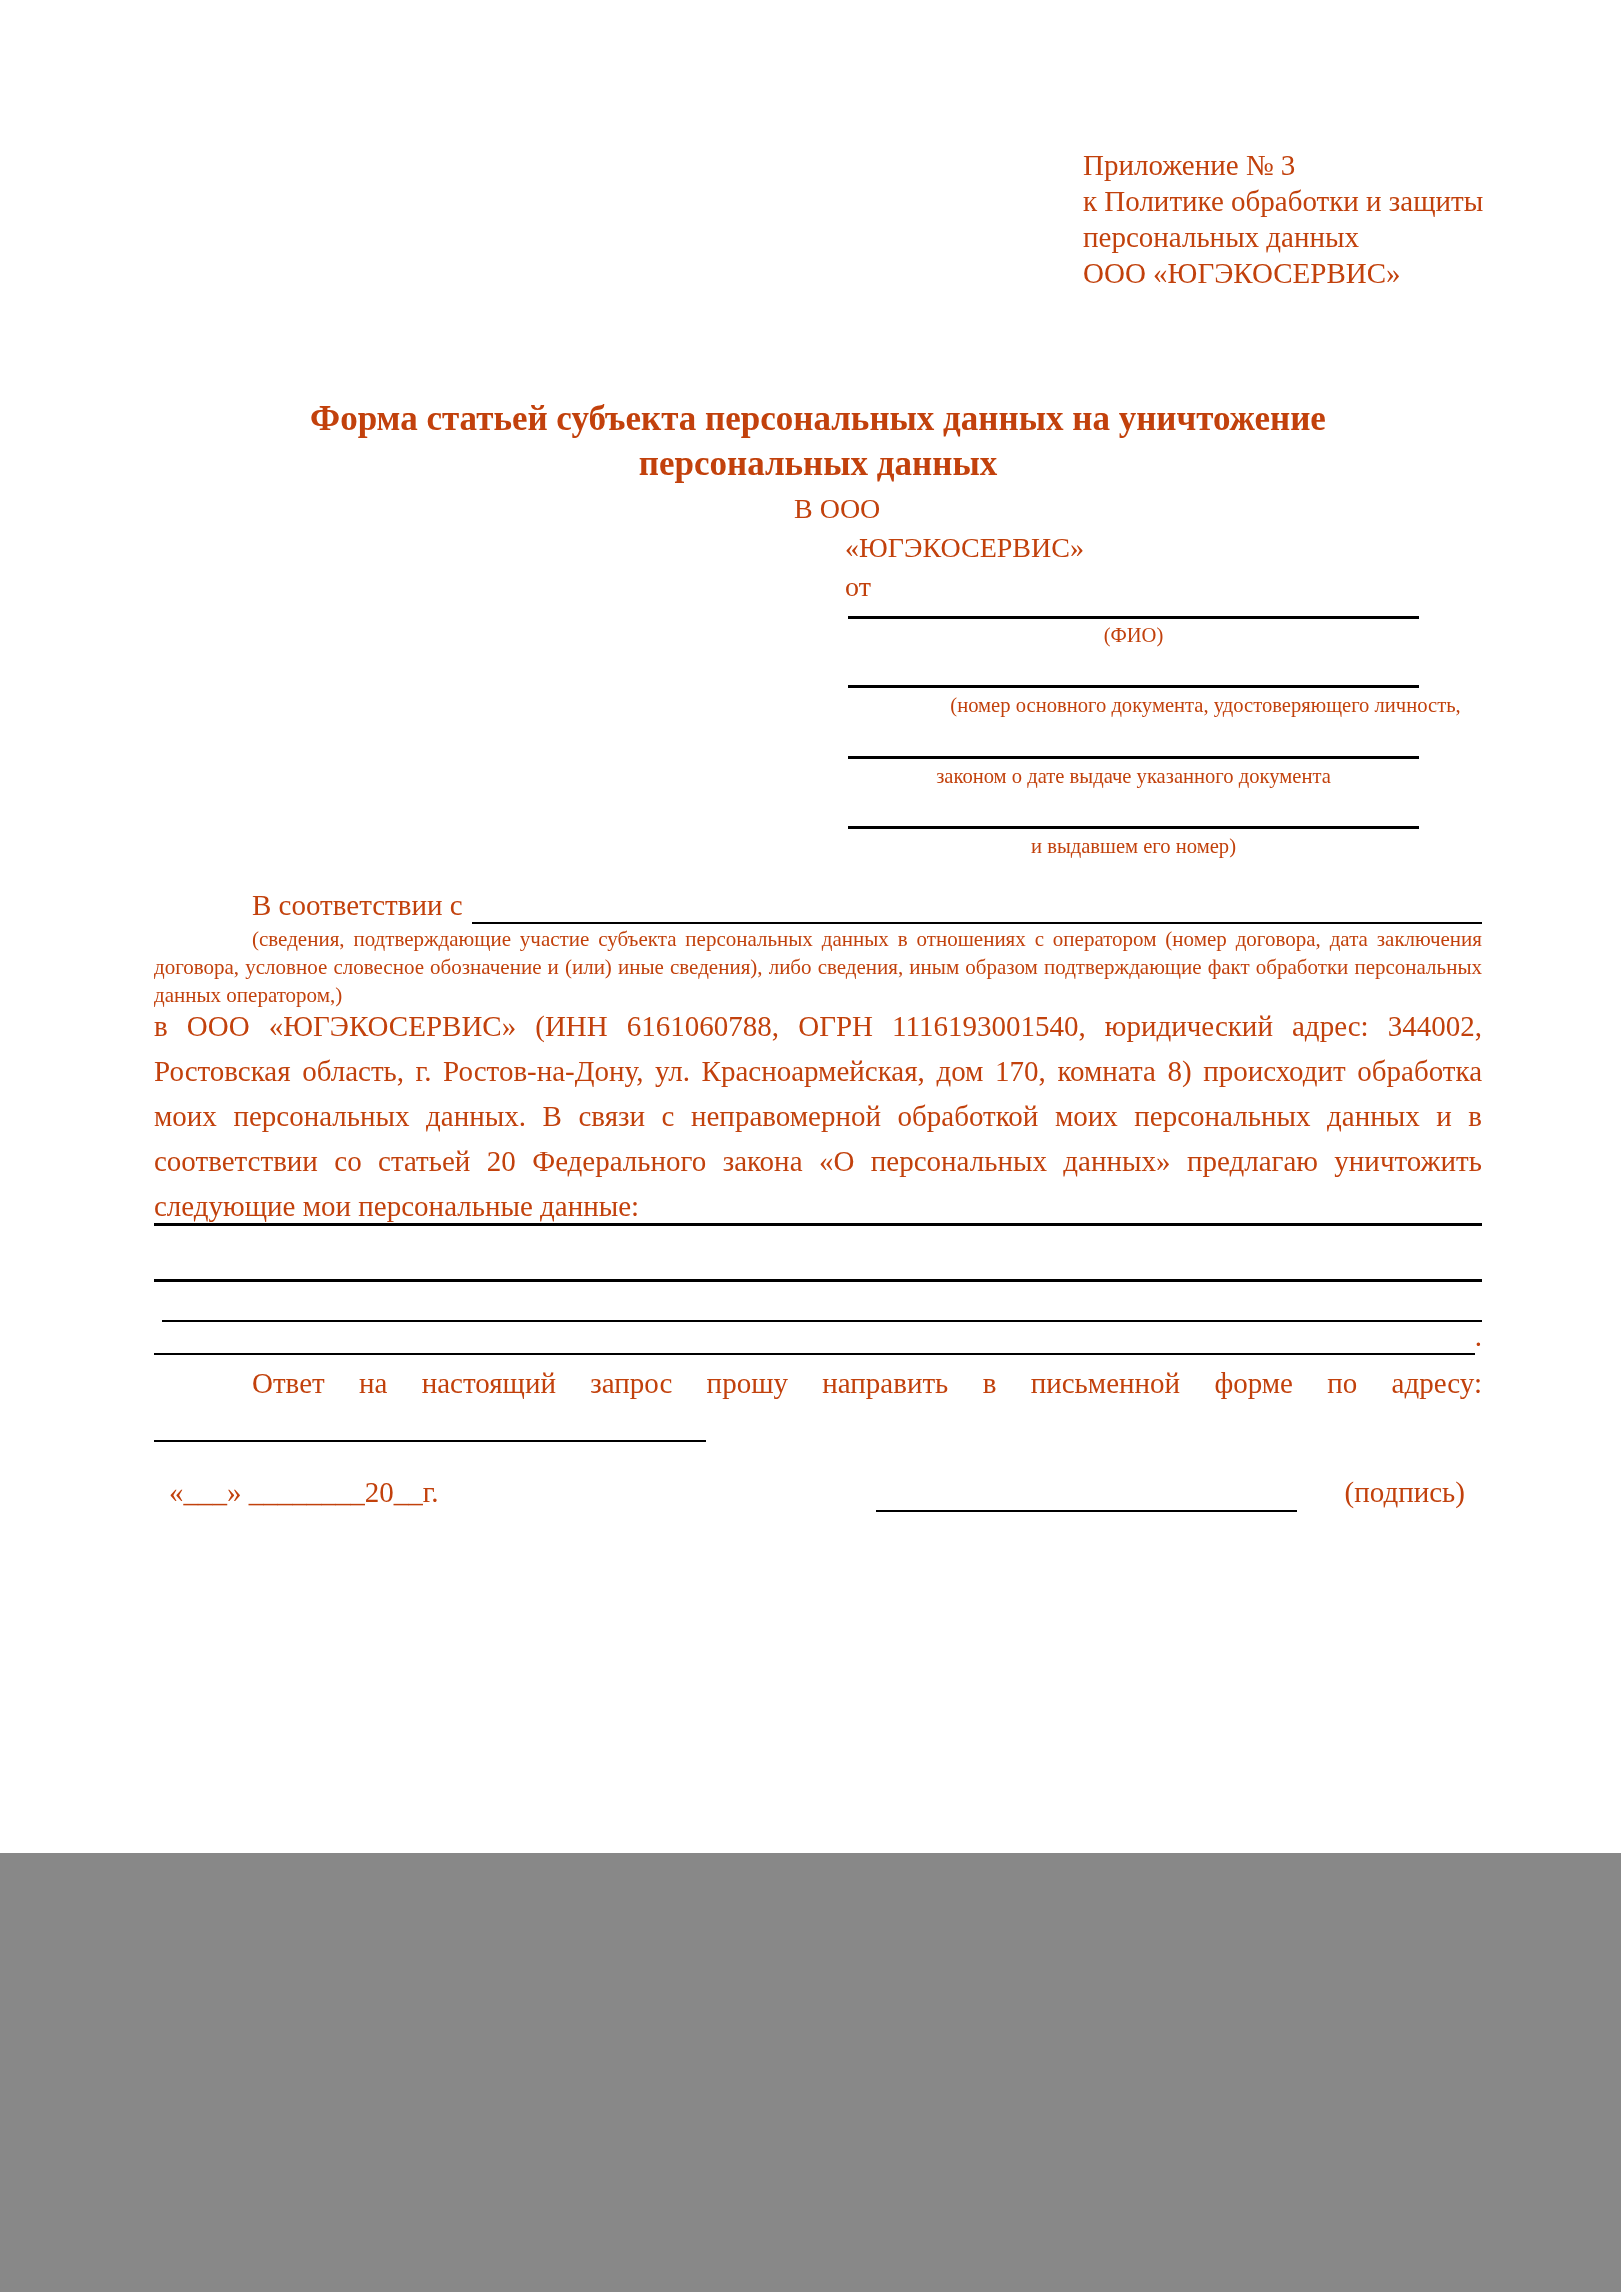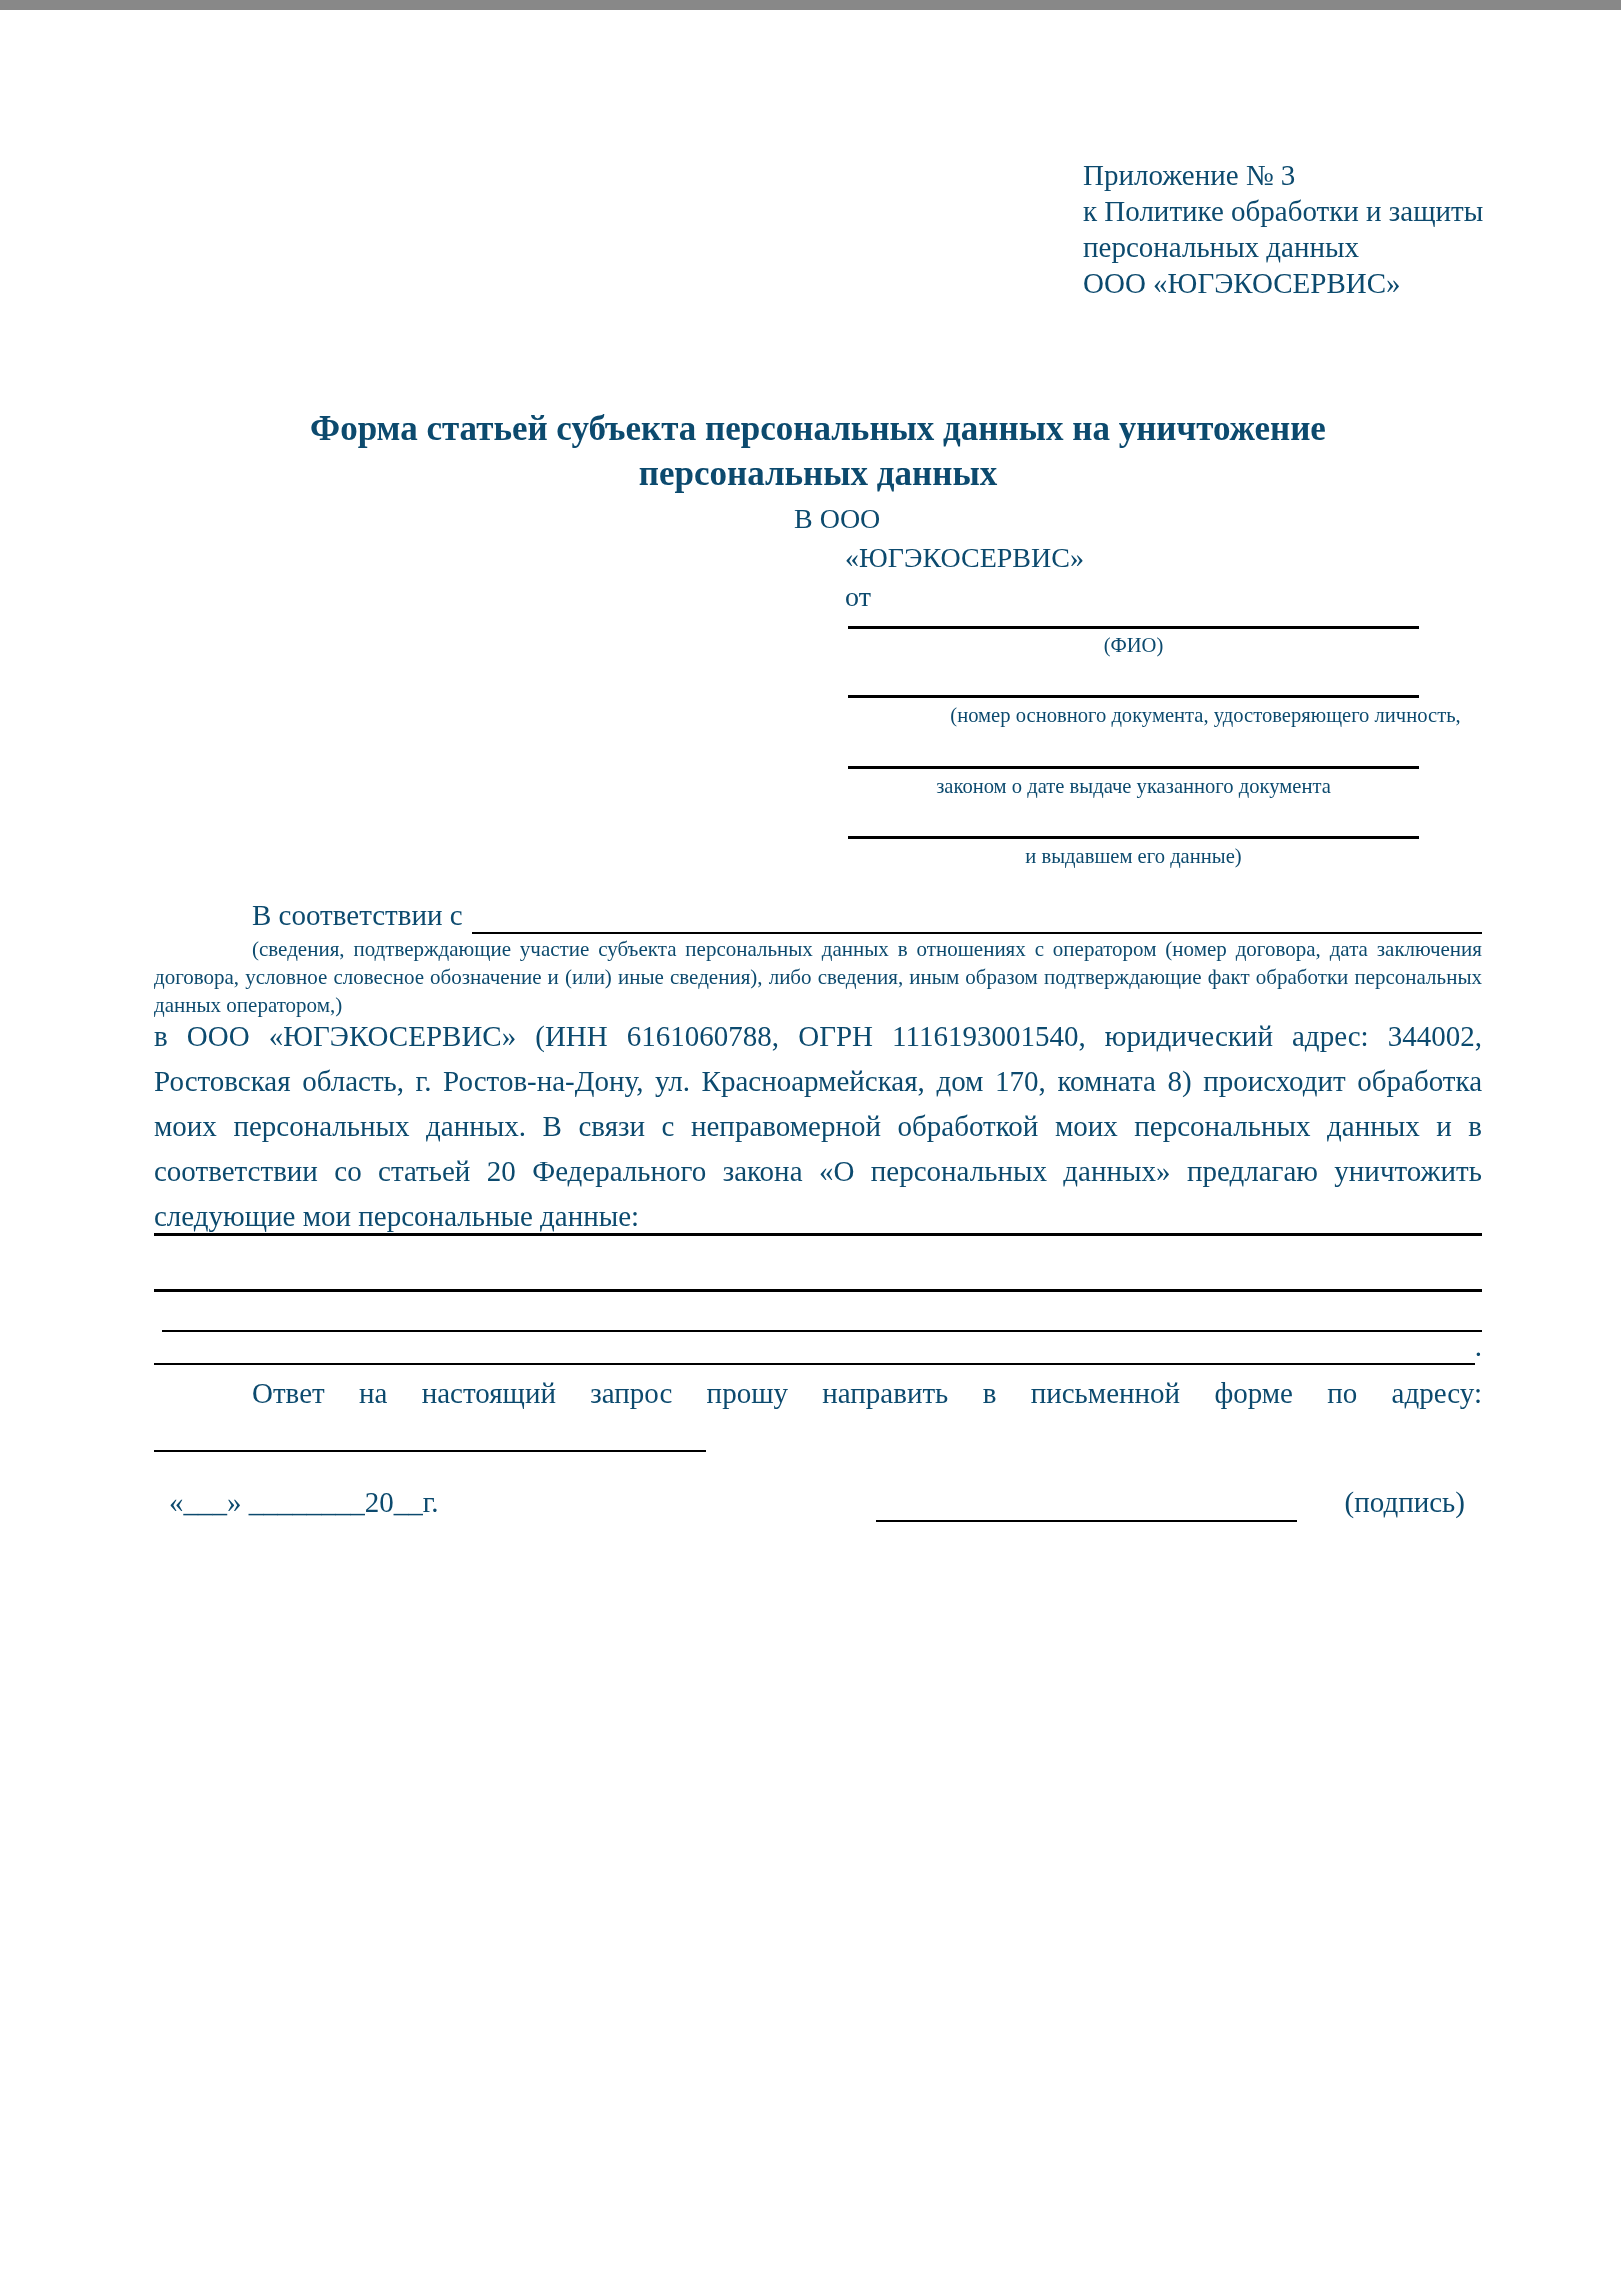--- a/index.html
+++ b/index.html
@@ -1,21 +1,21 @@
 <!DOCTYPE html>
 <html><head>
 <meta charset="utf-8">
 <style>
   html,body { margin:0; padding:0; background:#888; }
   .page {
     position:relative;
-    width:1621px; height:2282px;
-    margin:10px auto;
+    width:1621px; height:1853px;
+    margin:0 auto;
     background:#ffffff;
-    color:#0c4a6e;
+    color:#c2410c;
     font-family:"Liberation Serif", serif;
     overflow:hidden;
   }
   .abs { position:absolute; }
 
   .header-note { left:1083px; top:147px; font-size:29px; line-height:36px; white-space:nowrap; }
 
   .doc-title { left:154px; top:396px; width:1328px; text-align:center;
                font-weight:bold; font-size:35px; line-height:45px; }
 
@@ -96,21 +96,21 @@
   <div class="abs fline fl1"></div>
   <div class="abs fcap fc1">(ФИО)</div>
 
   <div class="abs fline fl2"></div>
   <div class="abs fcap fc2">(номер основного документа, удостоверяющего личность,</div>
 
   <div class="abs fline fl3"></div>
   <div class="abs fcap fc3">законом о дате выдаче указанного документа</div>
 
   <div class="abs fline fl4"></div>
-  <div class="abs fcap fc4">и выдавшем его данные)</div>
+  <div class="abs fcap fc4">и выдавшем его номер)</div>
 
   <div class="abs accordance">
     <span class="txt">В соответствии с</span>
     <span class="blank"></span>
   </div>
 
   <div class="abs small-print">(сведения, подтверждающие участие субъекта персональных данных в отношениях с оператором (номер договора, дата заключения договора, условное словесное обозначение и (или) иные сведения), либо сведения, иным образом подтверждающие факт обработки персональных данных оператором,)</div>
 
   <div class="abs main-para">в ООО «ЮГЭКОСЕРВИС» (ИНН 6161060788, ОГРН 1116193001540, юридический адрес: 344002, Ростовская область, г. Ростов-на-Дону, ул. Красноармейская, дом 170, комната 8) происходит обработка моих персональных данных. В связи с неправомерной обработкой моих персональных данных и в соответствии со статьей 20 Федерального закона «О персональных данных» предлагаю уничтожить следующие мои персональные данные:</div>
 

